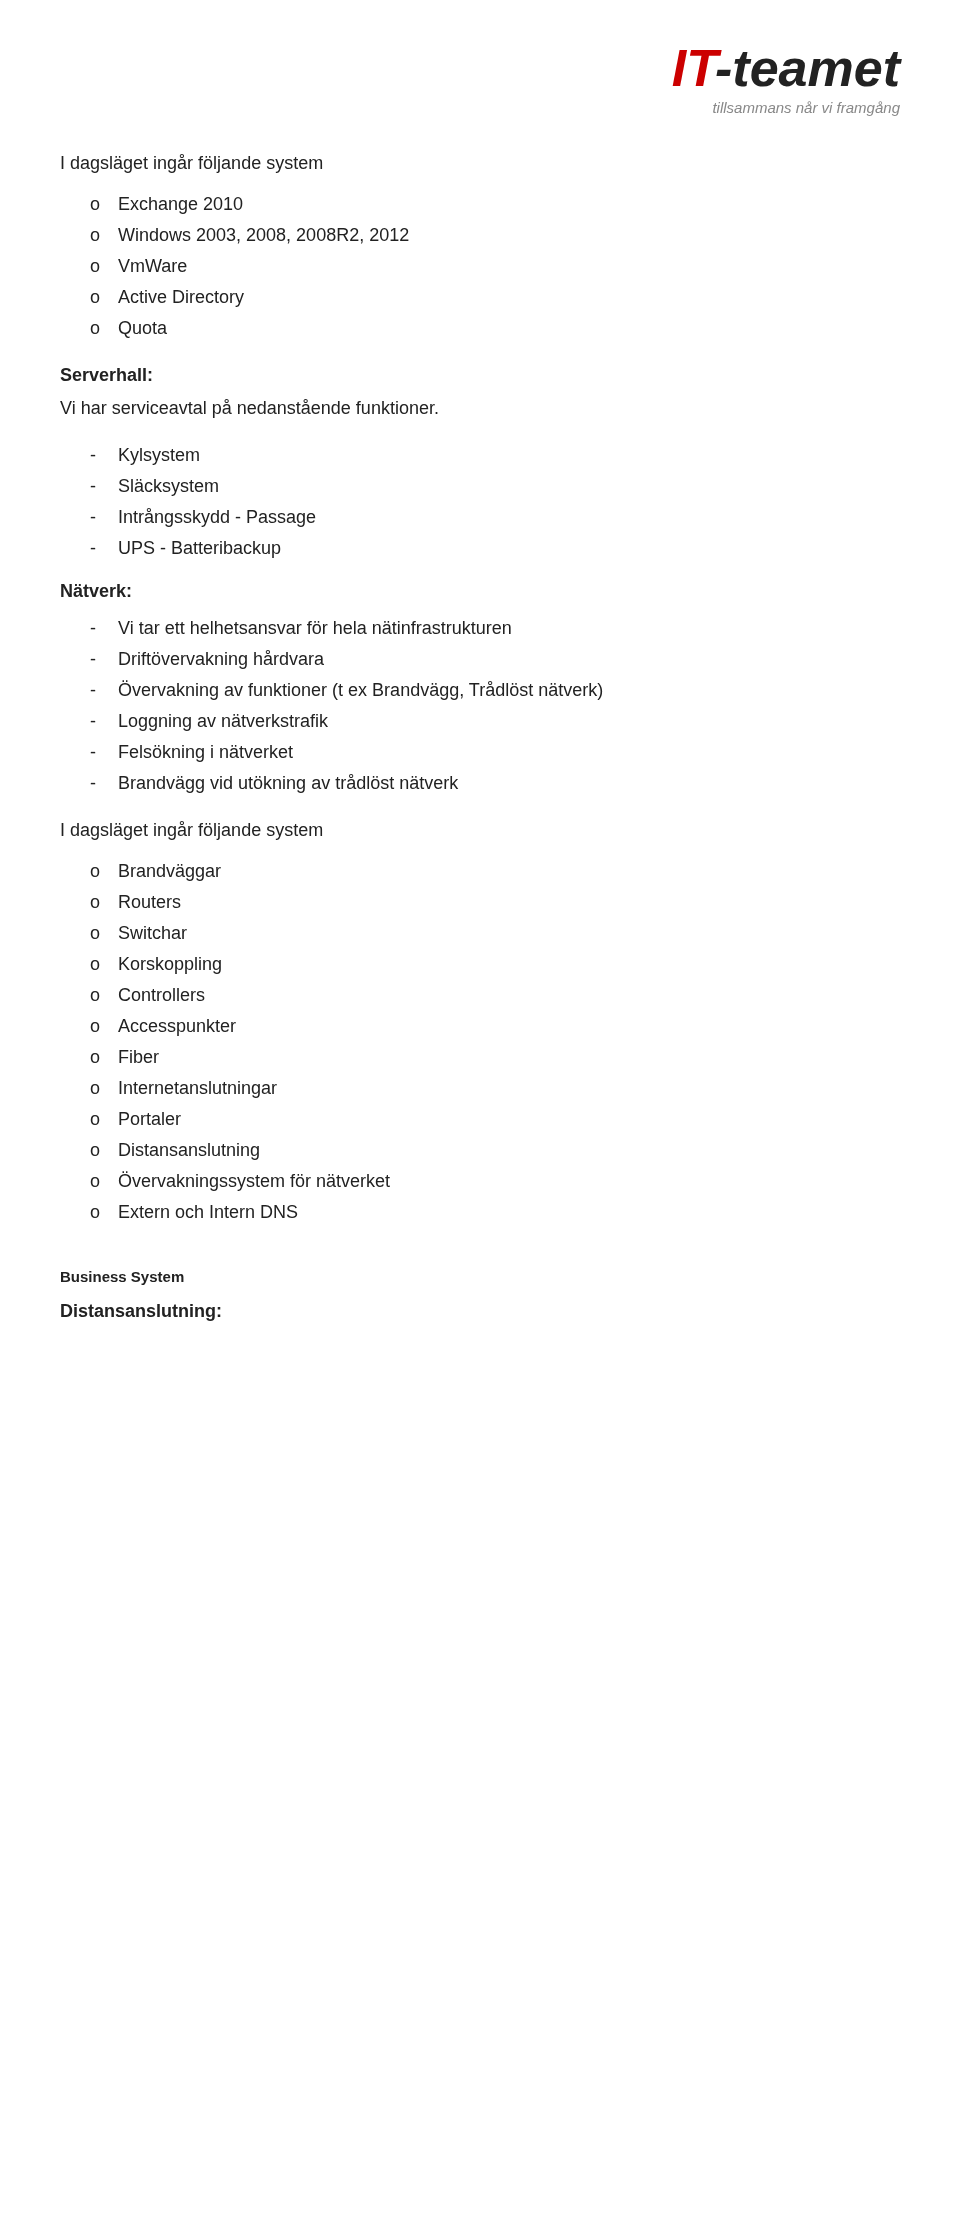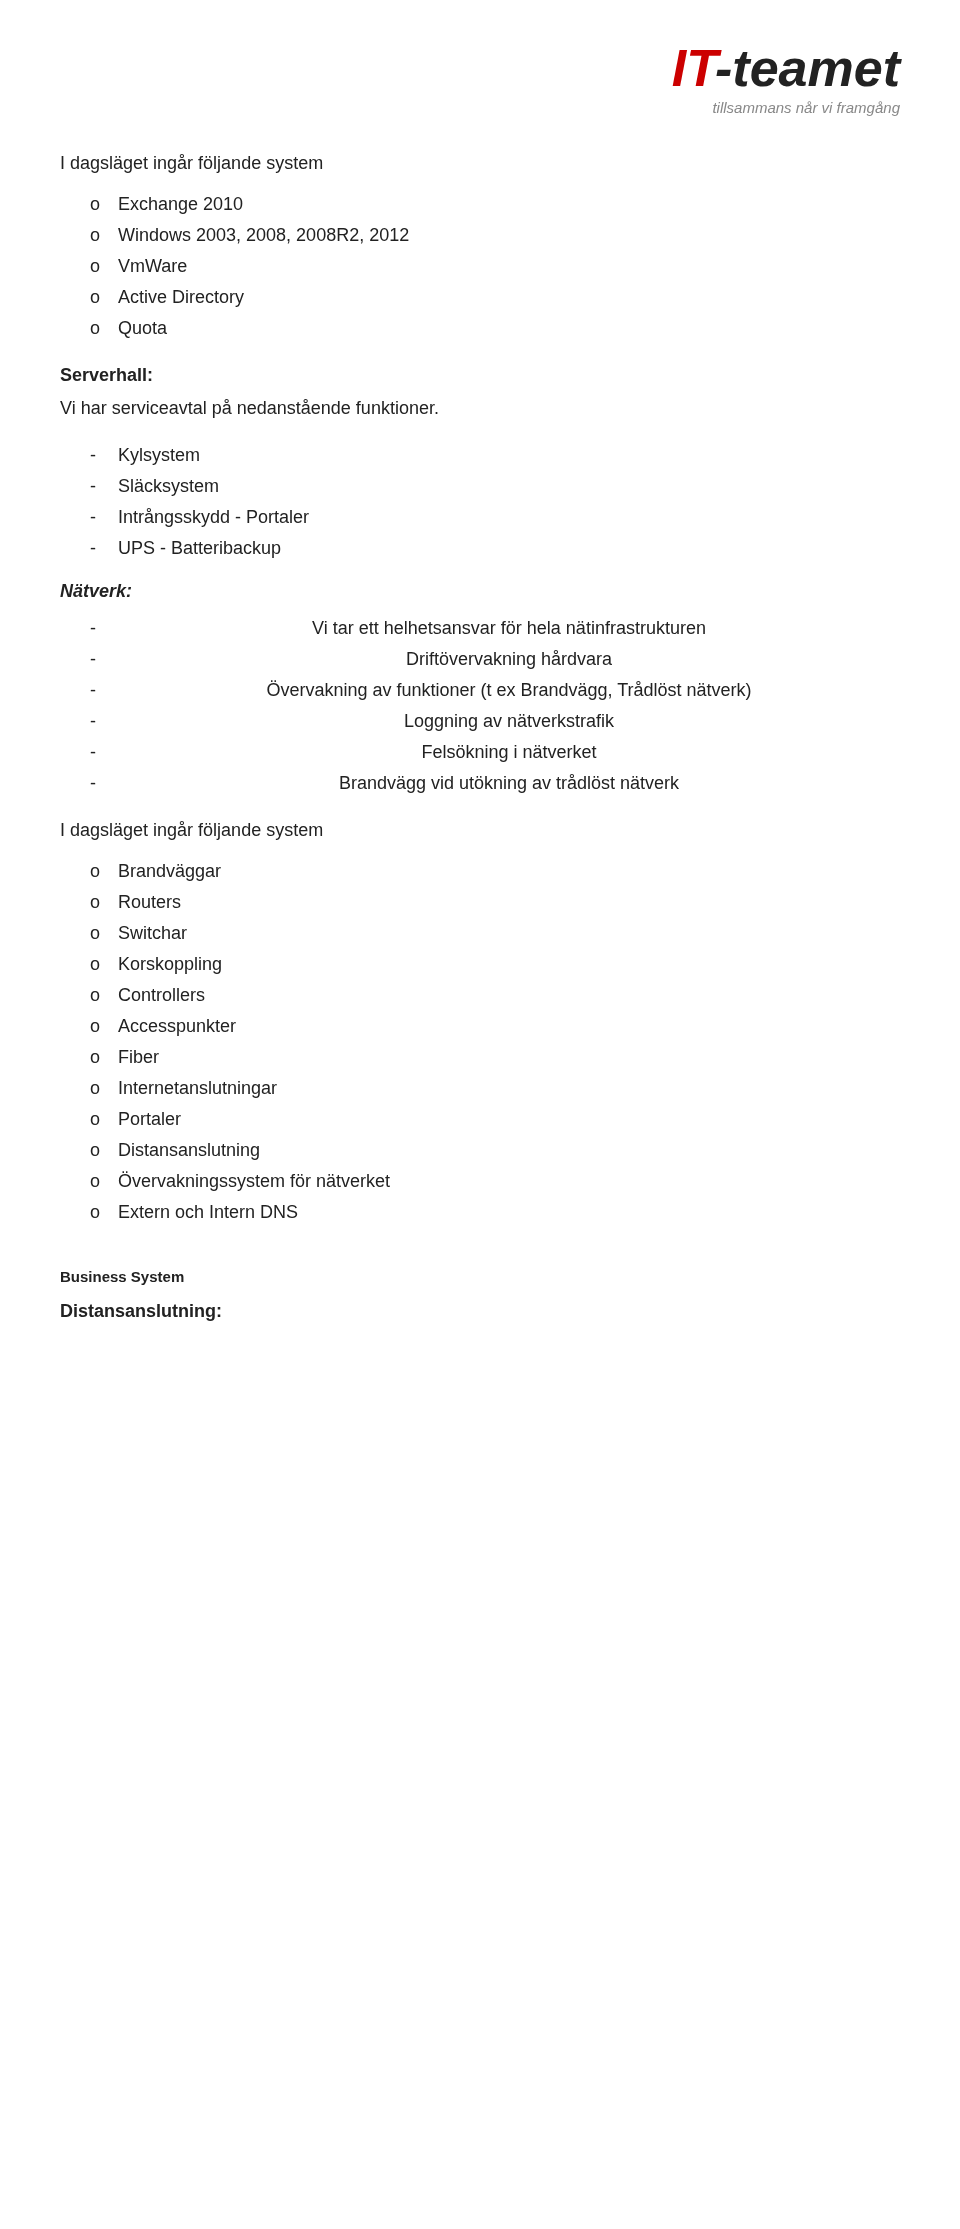--- a/index.html
+++ b/index.html
@@ -111,29 +111,27 @@
       position: absolute;
       left: 0;
       color: #222;
     }
 
     .natverk-label {
       font-size: 18px;
       font-weight: bold;
       margin-top: 2px;
       margin-bottom: 10px;
-      font-style: italic;
     }
 
     .natverk-dash-list {
       list-style: none;
       padding: 0;
       margin-left: 30px;
       margin-bottom: 20px;
-      text-align: center;
     }
 
     .natverk-dash-list li {
       position: relative;
       padding-left: 28px;
       margin-bottom: 4px;
       font-size: 18px;
     }
 
     .natverk-dash-list li::before {
@@ -175,21 +173,21 @@
   <li><span>Active Directory</span></li>
   <li><span>Quota</span></li>
 </ul>
 
 <div class="serverhall-label">Serverhall:</div>
 <div class="serverhall-text">Vi har serviceavtal på nedanstående funktioner.</div>
 
 <ul class="dash-list">
   <li><span>Kylsystem</span></li>
   <li><span>Släcksystem</span></li>
-  <li><span>Intrångsskydd - Portaler</span></li>
+  <li><span>Intrångsskydd - Passage</span></li>
   <li><span>UPS - Batteribackup</span></li>
 </ul>
 
 <div class="natverk-label">Nätverk:</div>
 
 <ul class="natverk-dash-list">
   <li><span>Vi tar ett helhetsansvar för hela nätinfrastrukturen</span></li>
   <li><span>Driftövervakning hårdvara</span></li>
   <li><span>Övervakning av funktioner (t ex Brandvägg, Trådlöst nätverk)</span></li>
   <li><span>Loggning av nätverkstrafik</span></li>

